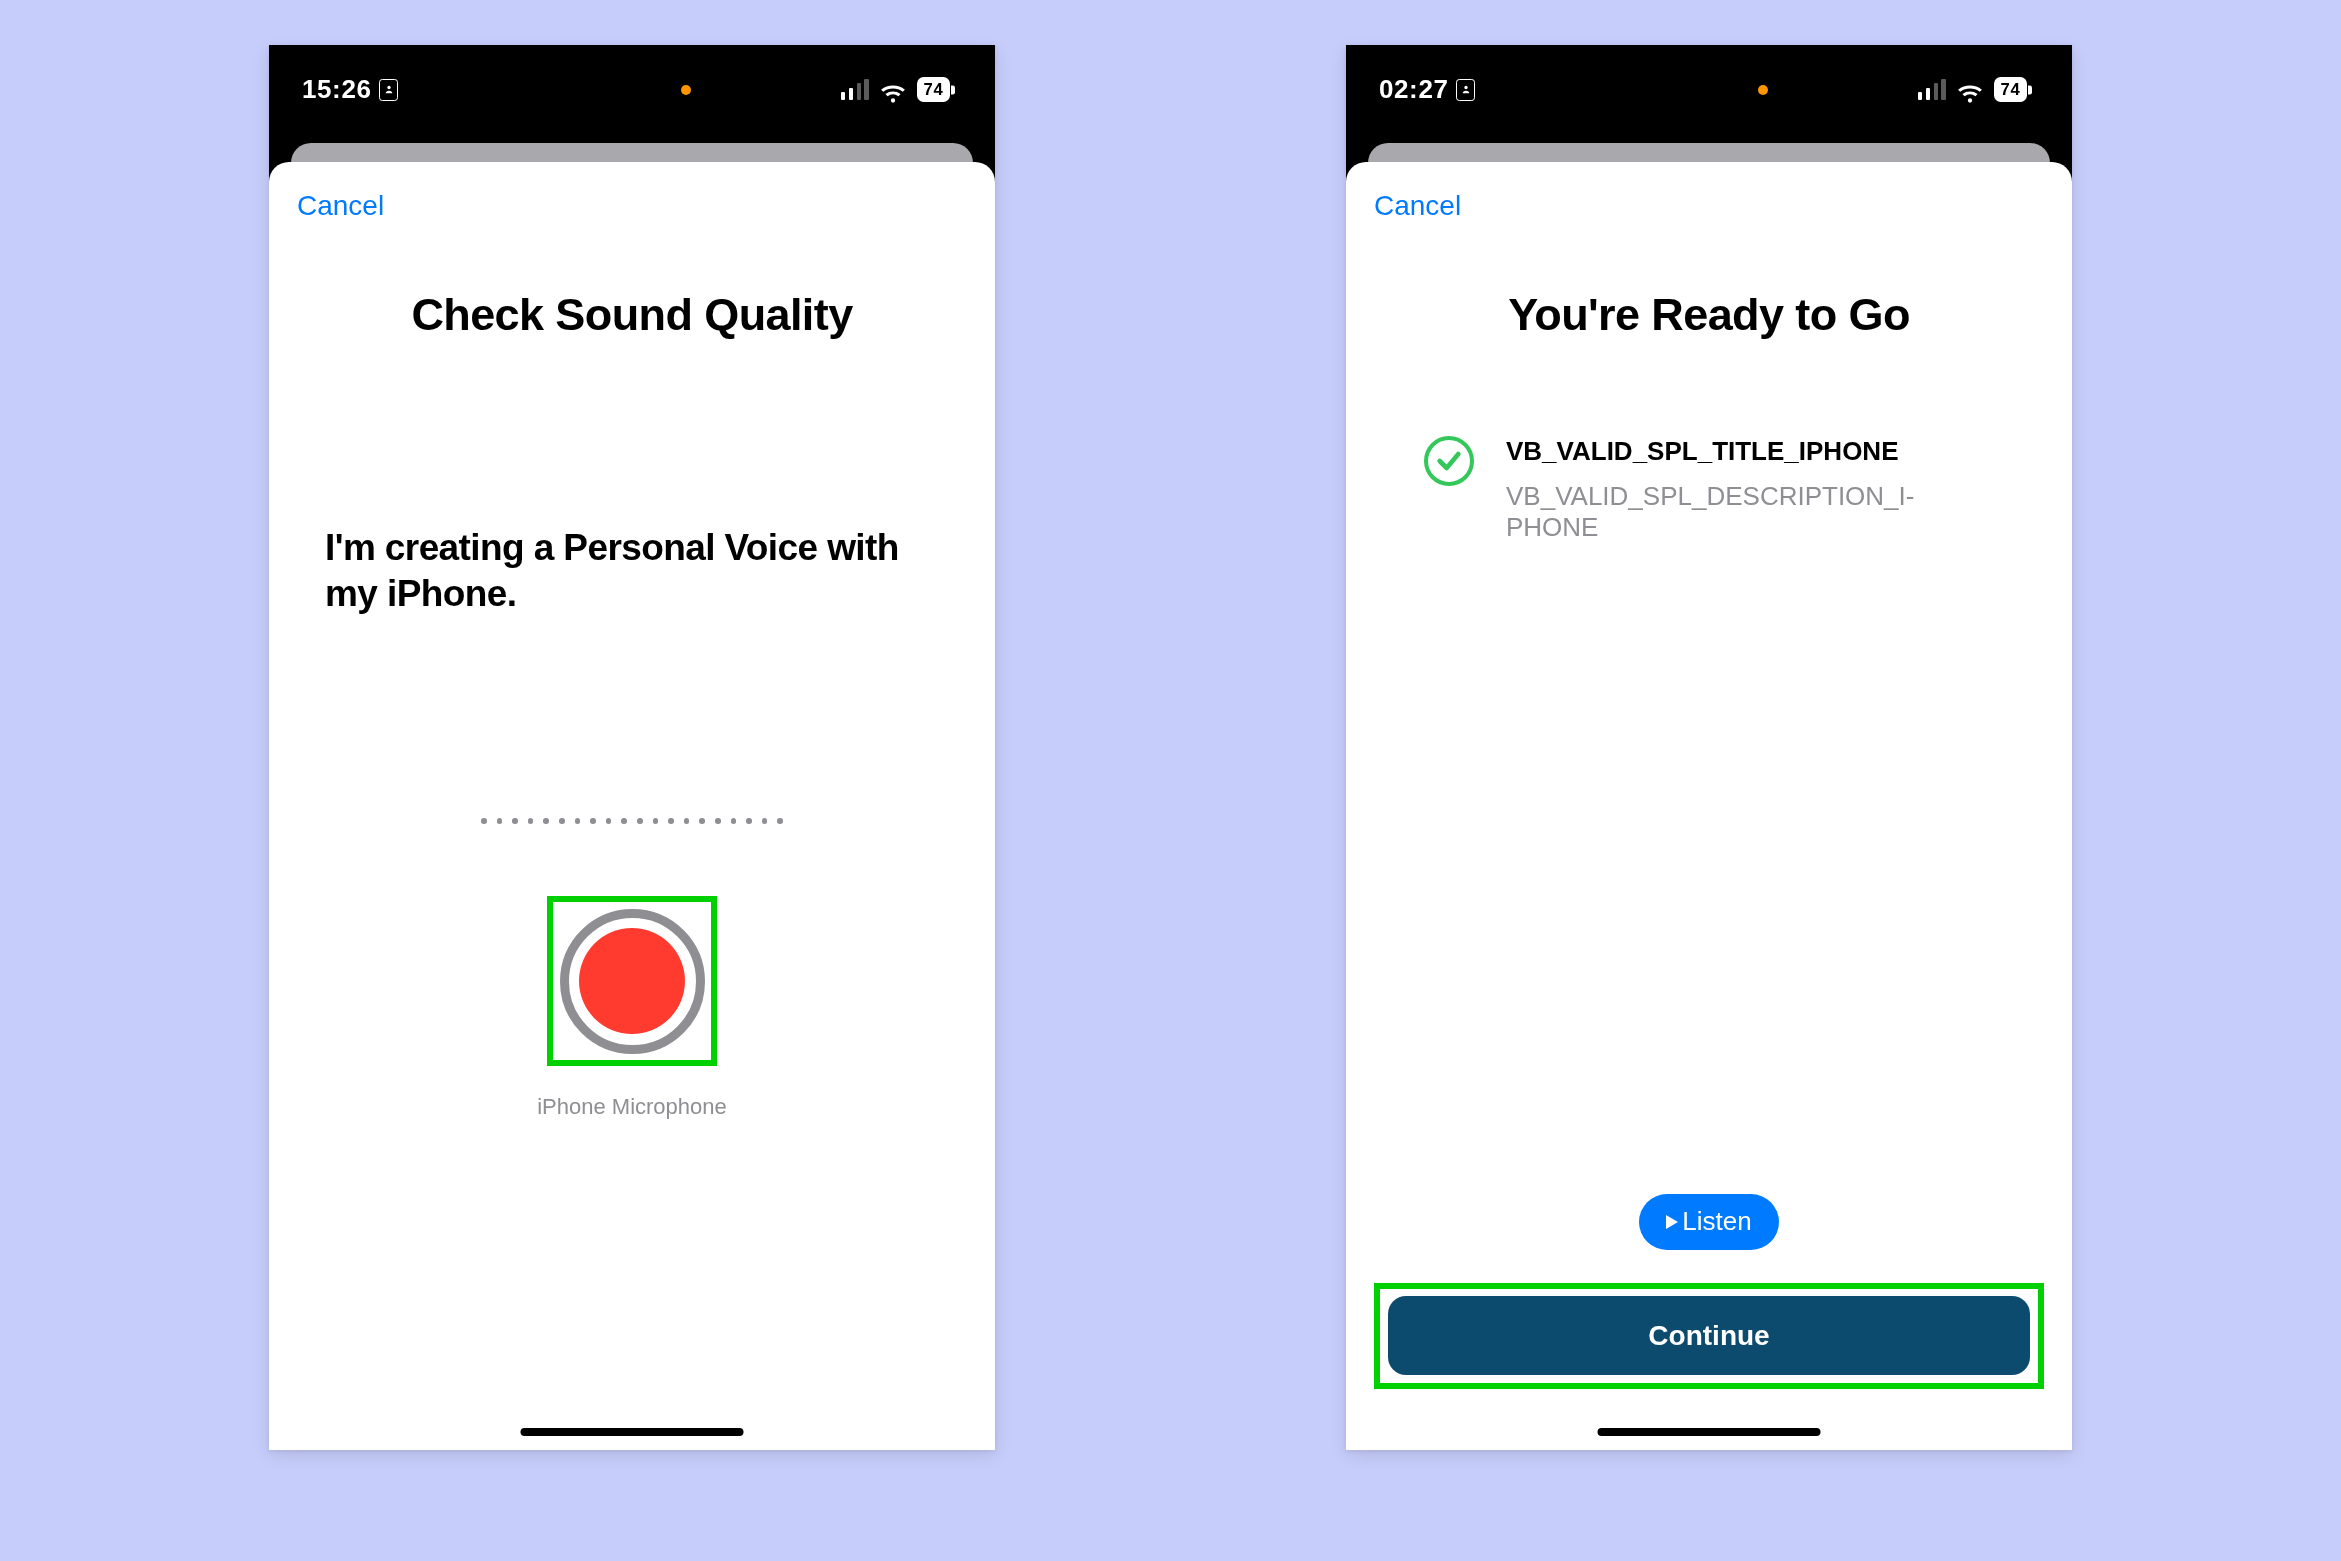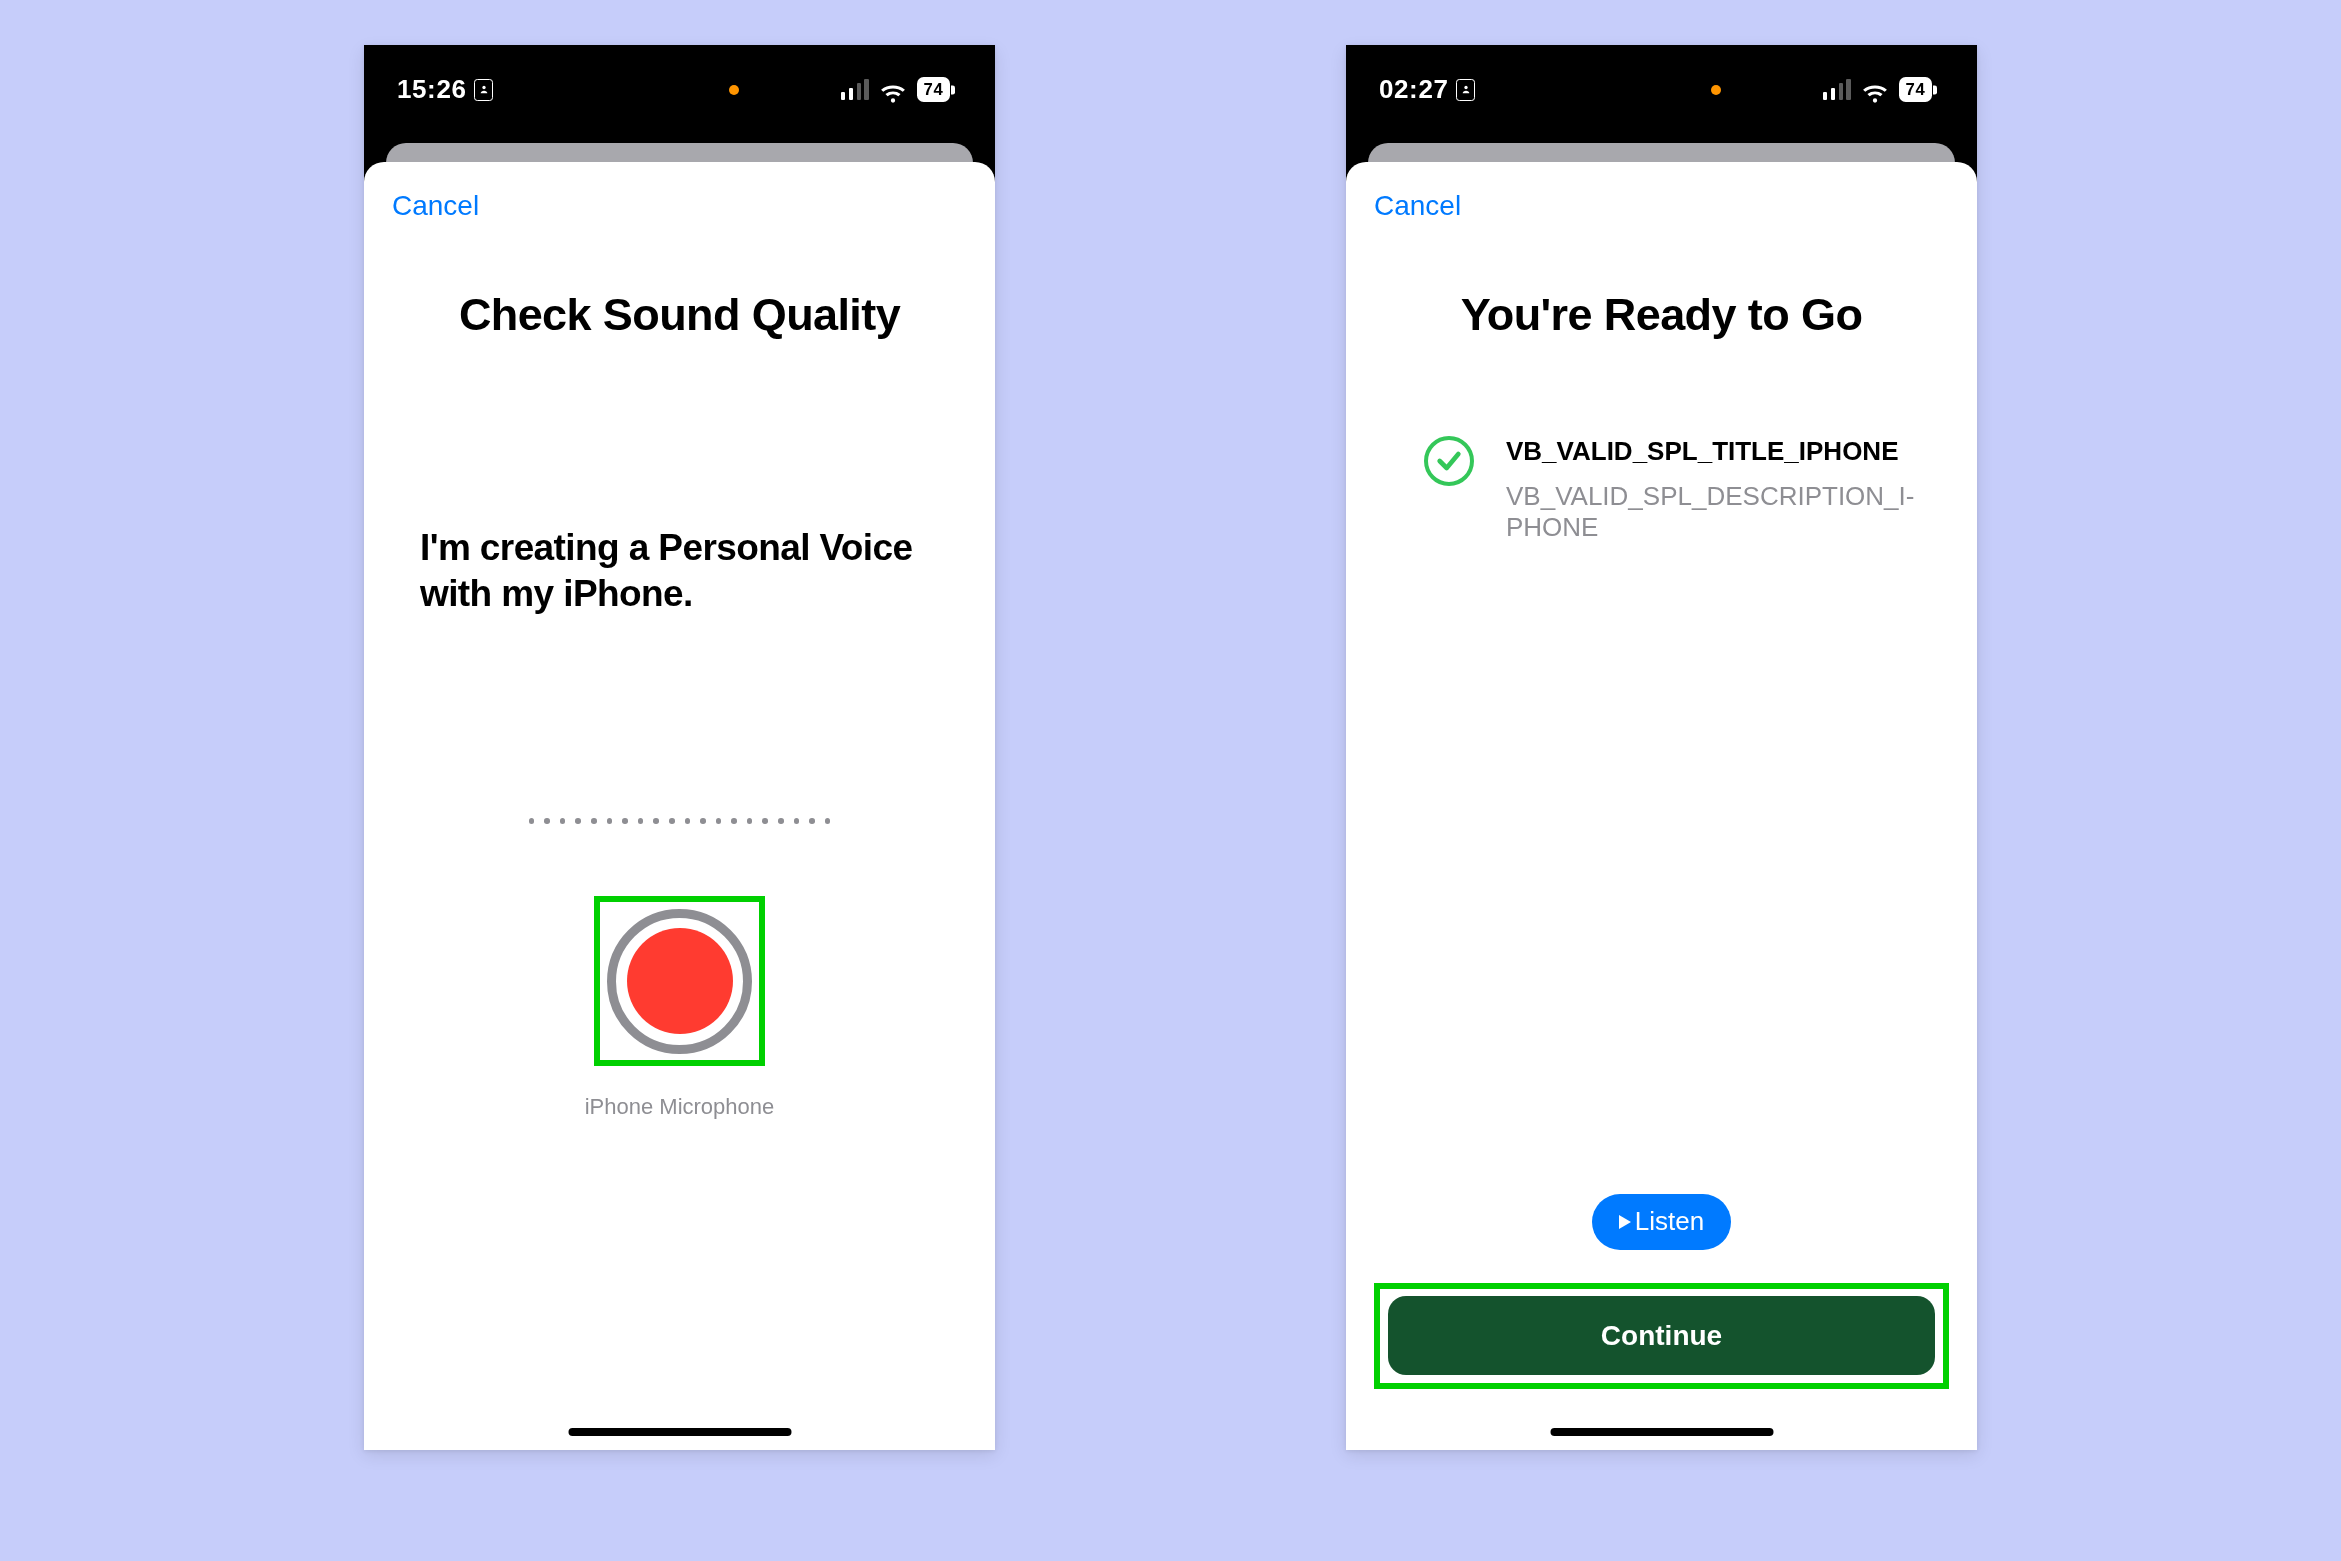--- a/index.html
+++ b/index.html
@@ -7,21 +7,21 @@
   body {
     background: #c6cdfa;
     font-family: -apple-system, BlinkMacSystemFont, "Segoe UI", Helvetica, Arial, sans-serif;
     -webkit-font-smoothing: antialiased;
     display: flex;
     justify-content: center;
     gap: 351px;
     padding-top: 45px;
   }
   .phone {
-    width: 631px;
+    width: 726px;
     height: 1405px;
     background: #000;
     border-radius: 0;
     position: relative;
     overflow: hidden;
     box-shadow: 0 5.6px 16.7px rgba(0,0,0,0.10), 0 1.1px 4.5px rgba(0,0,0,0.08);
   }
   
   .statusbar {
     height: 89px;
@@ -103,21 +103,21 @@
   .ready-title { font-size:26px; font-weight:600; letter-spacing:0; }
   .ready-desc { font-size:26px; color:#8e8e93; margin-top:14px; line-height:1.2; }
   .listen-wrap { display:flex; justify-content:center; margin-top:auto; margin-bottom:33px; }
   .listen-btn {
     background:#007aff; color:#fff; font-size:26px; font-weight:500;
     border-radius:56px; padding:12.3px 27px; display:inline-flex; align-items:center; gap:4px;
   }
   .play-tri { width:0; height:0; border-left:12.3px solid #fff; border-top:7.8px solid transparent; border-bottom:7.8px solid transparent; }
   .continue-hl { border:6.7px solid #00d000; padding:7.8px 7.8px; margin:0 0 61px 0; }
   .continue-btn {
-    background:#14532d; color:#fff; font-size:28px; font-weight:600;
+    background:#0c4a6e; color:#fff; font-size:28px; font-weight:600;
     border-radius:18px; text-align:center; padding:23.4px 0;
   }
 </style>
 </head>
 <body>
 
 <div class="phone">
   <div class="statusbar">
     <div class="status-left">
       <span>15:26</span>

